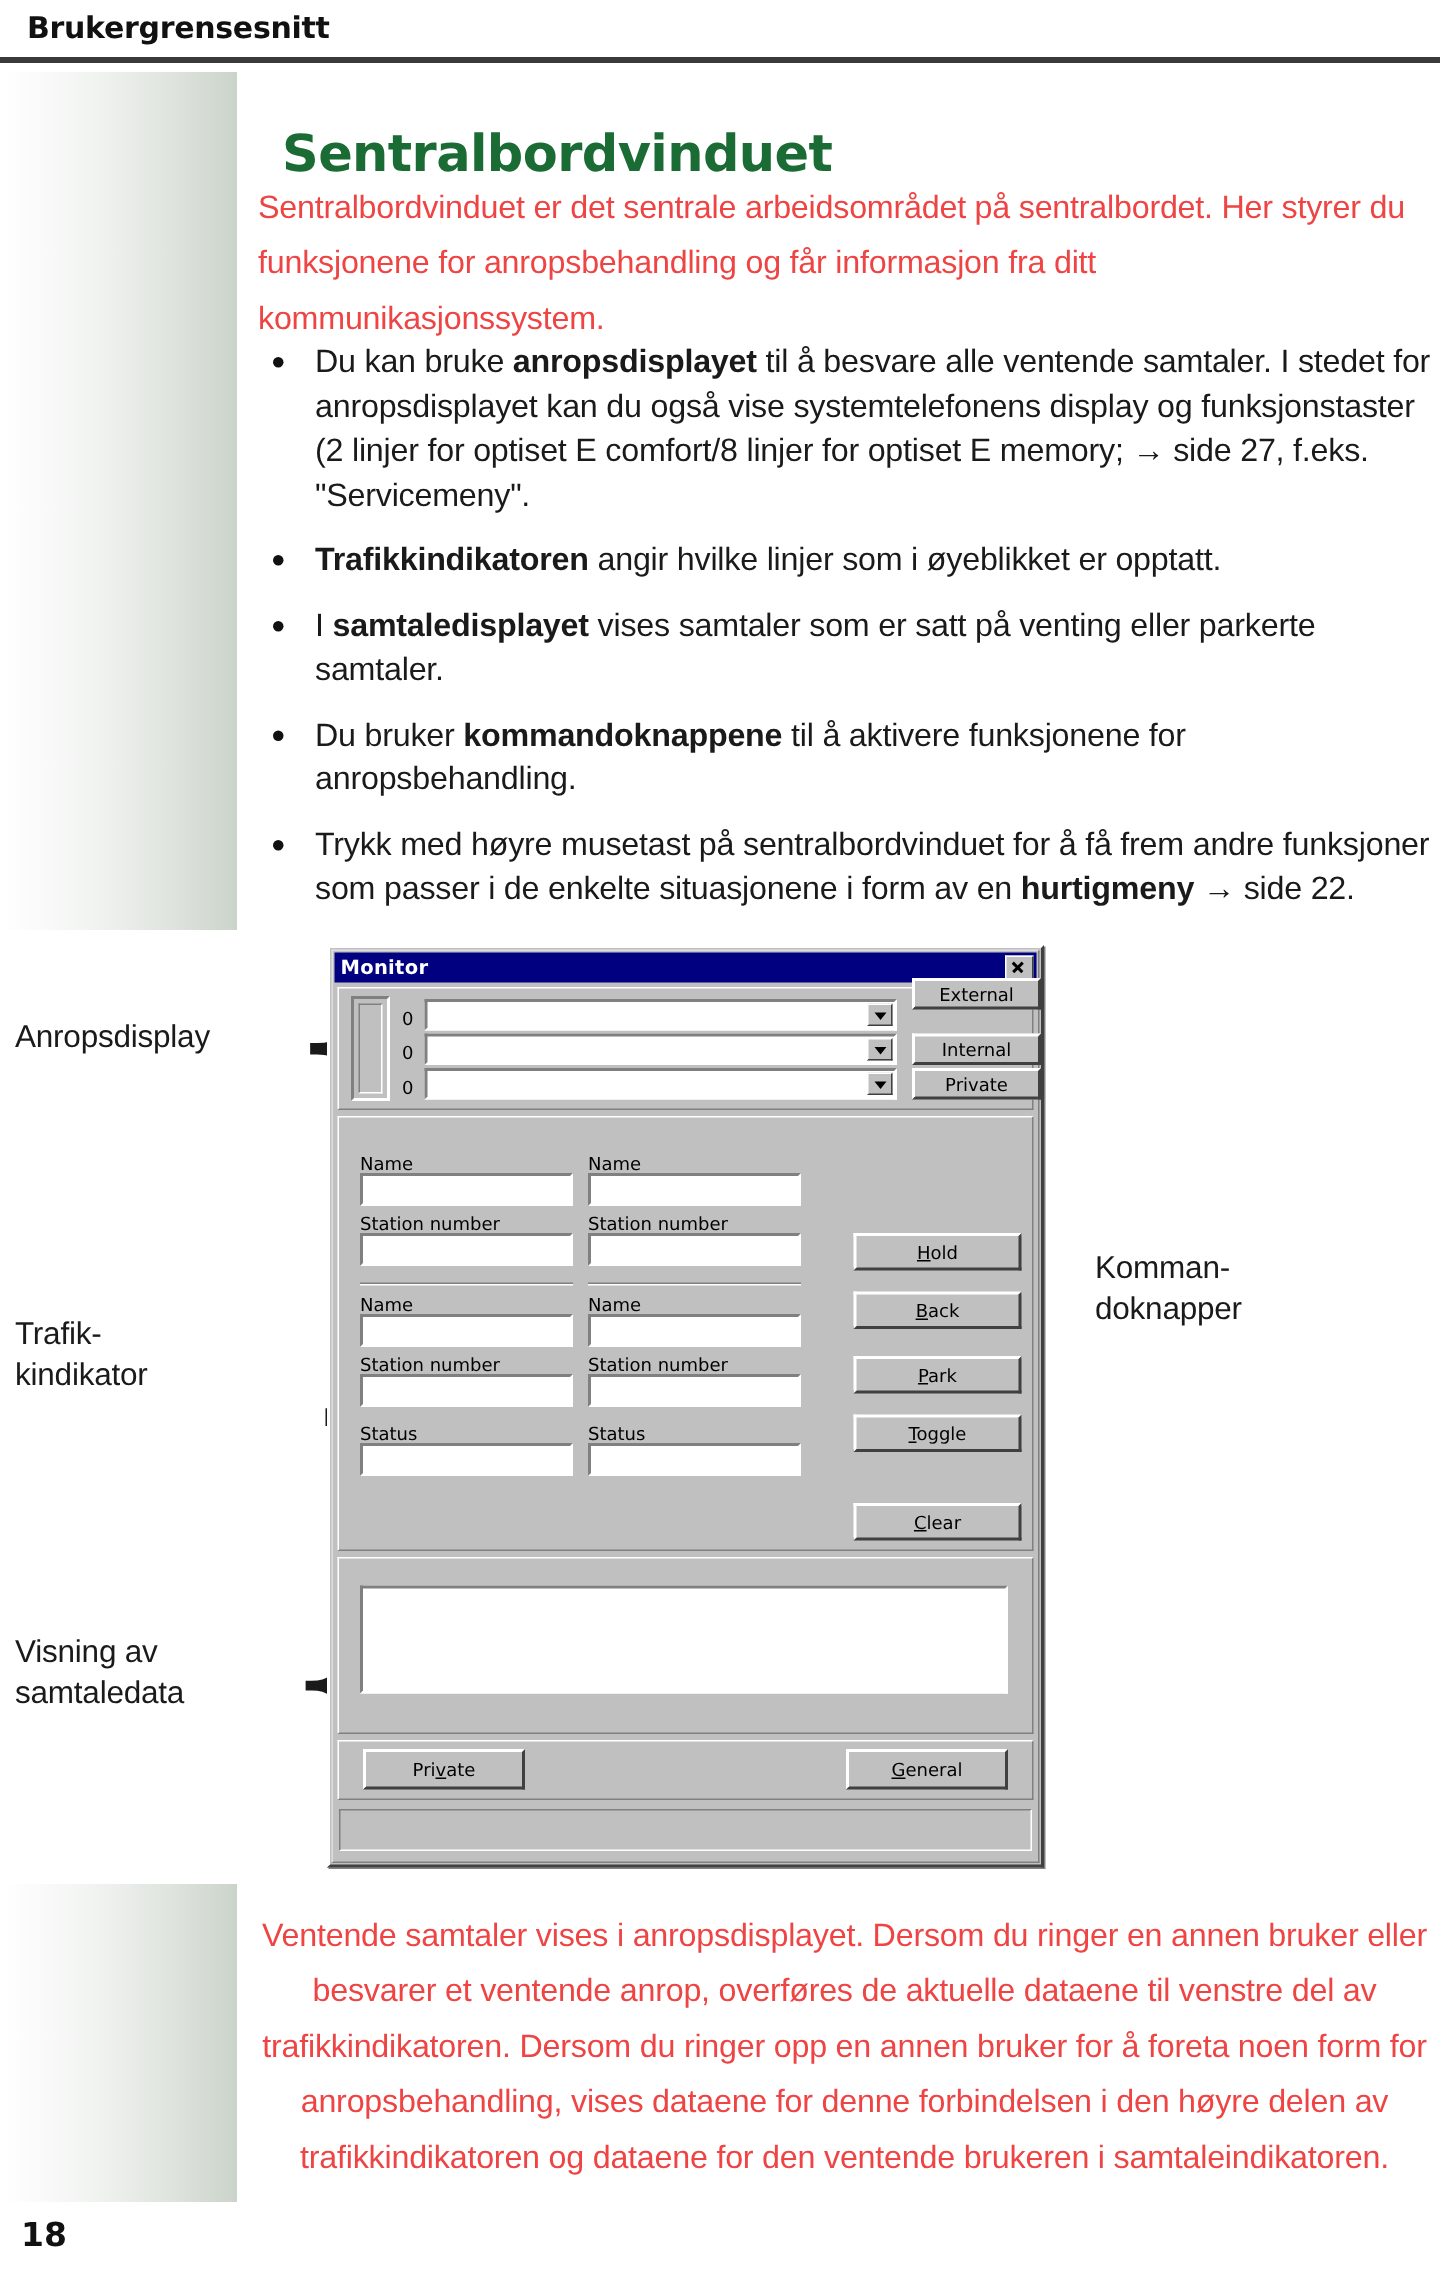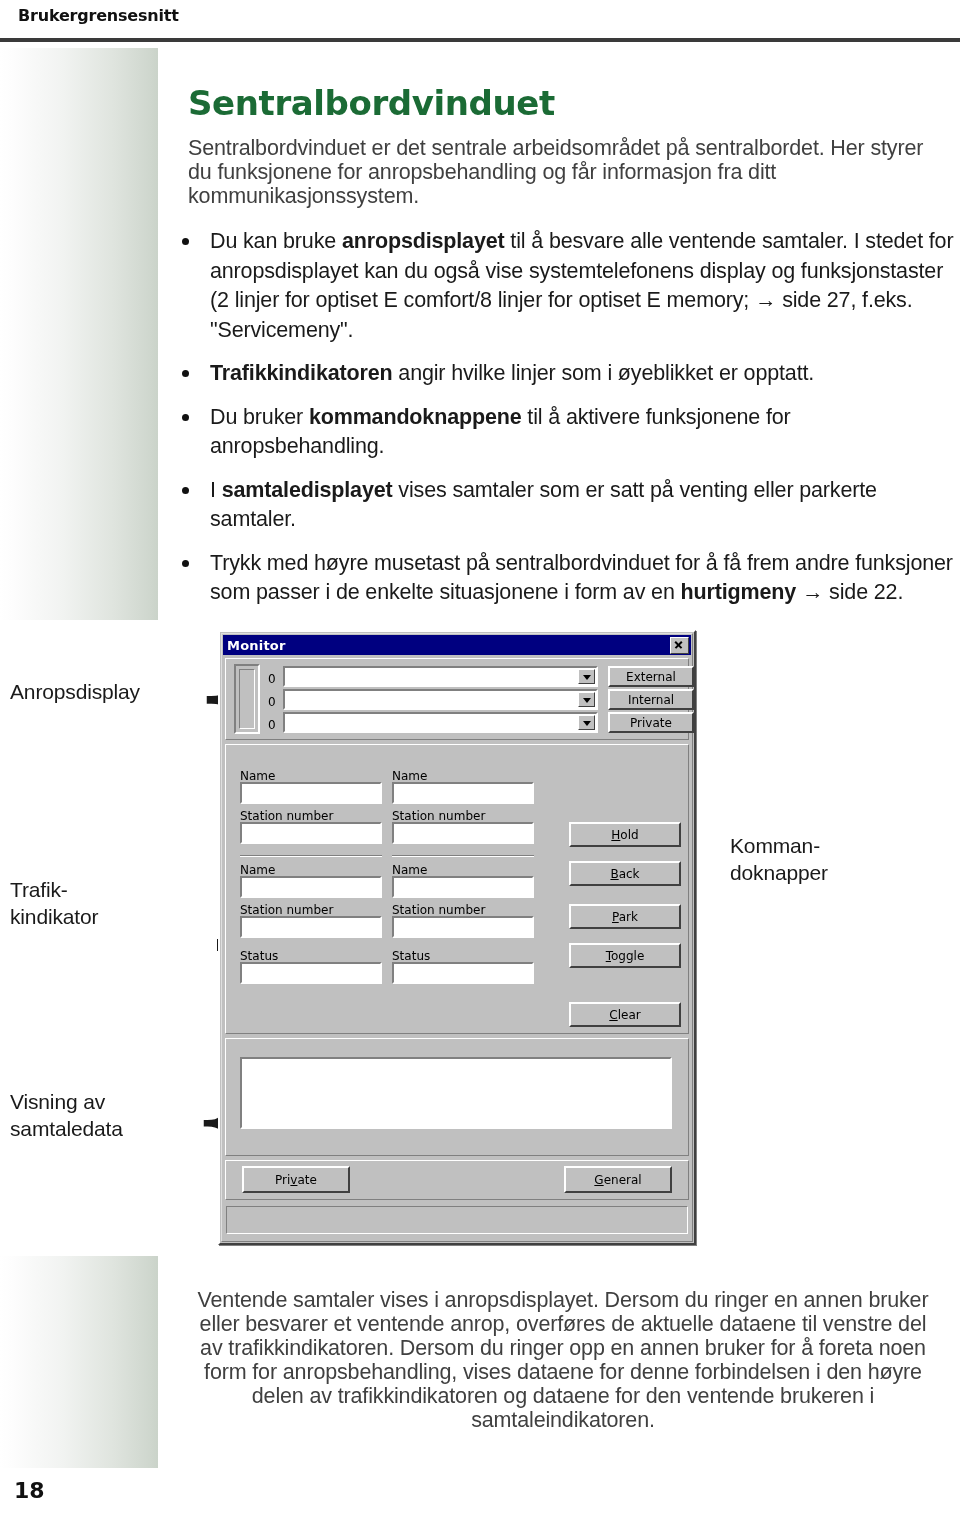--- a/index.html
+++ b/index.html
@@ -9,21 +9,21 @@
     font-family:"Liberation Sans", sans-serif;
     position:relative;
     overflow:hidden;
     color:#1a1a1a;
   }
 
   
   .hdr-title{
     position:absolute; left:18px; top:6px;
     font-family:"DejaVu Sans", sans-serif;
-    font-weight:bold; font-size:16px; letter-spacing:-0.2px;
+    font-weight:bold; font-size:20px; letter-spacing:-0.2px;
     color:#111;
   }
   .hdr-rule{
     position:absolute; left:0; top:38px; width:960px; height:4px;
     background:#3a3a3a;
   }
 
   
   .grad{
     position:absolute; left:0;
@@ -40,23 +40,23 @@
     font-family:"DejaVu Sans", sans-serif;
     font-weight:bold;
     font-size:34px;
     line-height:38px;
     color:#1b6b35;
     letter-spacing:-0.4px;
   }
 
   .para{
     font-size:21.5px;
-    line-height:24px;
-    margin:16px;
-    color:#404040;
+    line-height:37px;
+    margin:0;
+    color:#ef4444;
     letter-spacing:-0.15px;
   }
 
   ul.bullets{
     list-style:none;
     margin:0; padding:0;
   }
   ul.bullets > li{
     position:relative;
     padding-left:38px;
@@ -251,22 +251,22 @@
 </div>
 
 <div class="col" style="top:120px;">
   <p class="para">Sentralbordvinduet er det sentrale arbeidsområdet på sentralbordet. Her styrer du funksjonene for anropsbehandling og får informasjon fra ditt kommunikasjonssystem.</p>
 </div>
 
 <div class="col" style="top:213px;">
   <ul class="bullets" id="bullet-list">
       <li><span class="dot"></span><span>Du kan bruke </span><b>anropsdisplayet</b><span> til å besvare alle ventende samtaler. I stedet for anropsdisplayet kan du også vise systemtelefonens display og funksjonstaster (2 linjer for optiset E comfort/8 linjer for optiset E memory; → side 27, f.eks. "Servicemeny".</span></li>
       <li><span class="dot"></span><b>Trafikkindikatoren</b><span> angir hvilke linjer som i øyeblikket er opptatt.</span></li>
+      <li><span class="dot"></span><span>I </span><b>samtaledisplayet</b><span> vises samtaler som er satt på venting eller parkerte samtaler.</span></li>
       <li><span class="dot"></span><span>Du bruker </span><b>kommandoknappene</b><span> til å aktivere funksjonene for anropsbehandling.</span></li>
-      <li><span class="dot"></span><span>I </span><b>samtaledisplayet</b><span> vises samtaler som er satt på venting eller parkerte samtaler.</span></li>
       <li><span class="dot"></span><span>Trykk med høyre musetast på sentralbordvinduet for å få frem andre funksjoner som passer i de enkelte situasjonene i form av en </span><b>hurtigmeny</b><span> → side 22.</span></li>
     </ul>
 </div>
 
 <div class="anno right-al" style="left:10px; top:678px; width:160px;">Anropsdisplay</div>
 <div class="brace" style="left:188px; top:642px; width:32px; height:118px; font-size:150px;">
   <span style="margin-top:-24px;">{</span>
 </div>
 
 <div class="anno right-al" style="left:10px; top:876px; width:160px;">
@@ -304,21 +304,21 @@
   <div class="panel-raised" style="left:5px; top:26px; width:464px; height:82px;"></div>
 
   <div class="meter-out" style="left:14px; top:32px; width:26px; height:70px;">
     <div class="meter-in"></div>
   </div>
 
   <div class="zero" style="left:48px; top:40px;">0</div>
   <div class="combo" style="left:63px; top:34px; width:315px; height:21px;">
     <div class="arrowbtn"></div>
   </div>
-  <div class="btn" style="left:388px; top:34px; width:86px; height:21px;">
+  <div class="btn" style="left:388px; top:20px; width:86px; height:21px;">
     <span>External</span>
   </div>
 
   <div class="zero" style="left:48px; top:63px;">0</div>
   <div class="combo" style="left:63px; top:57px; width:315px; height:21px;">
     <div class="arrowbtn"></div>
   </div>
   <div class="btn" style="left:388px; top:57px; width:86px; height:21px;">
     <span>Internal</span>
   </div>

